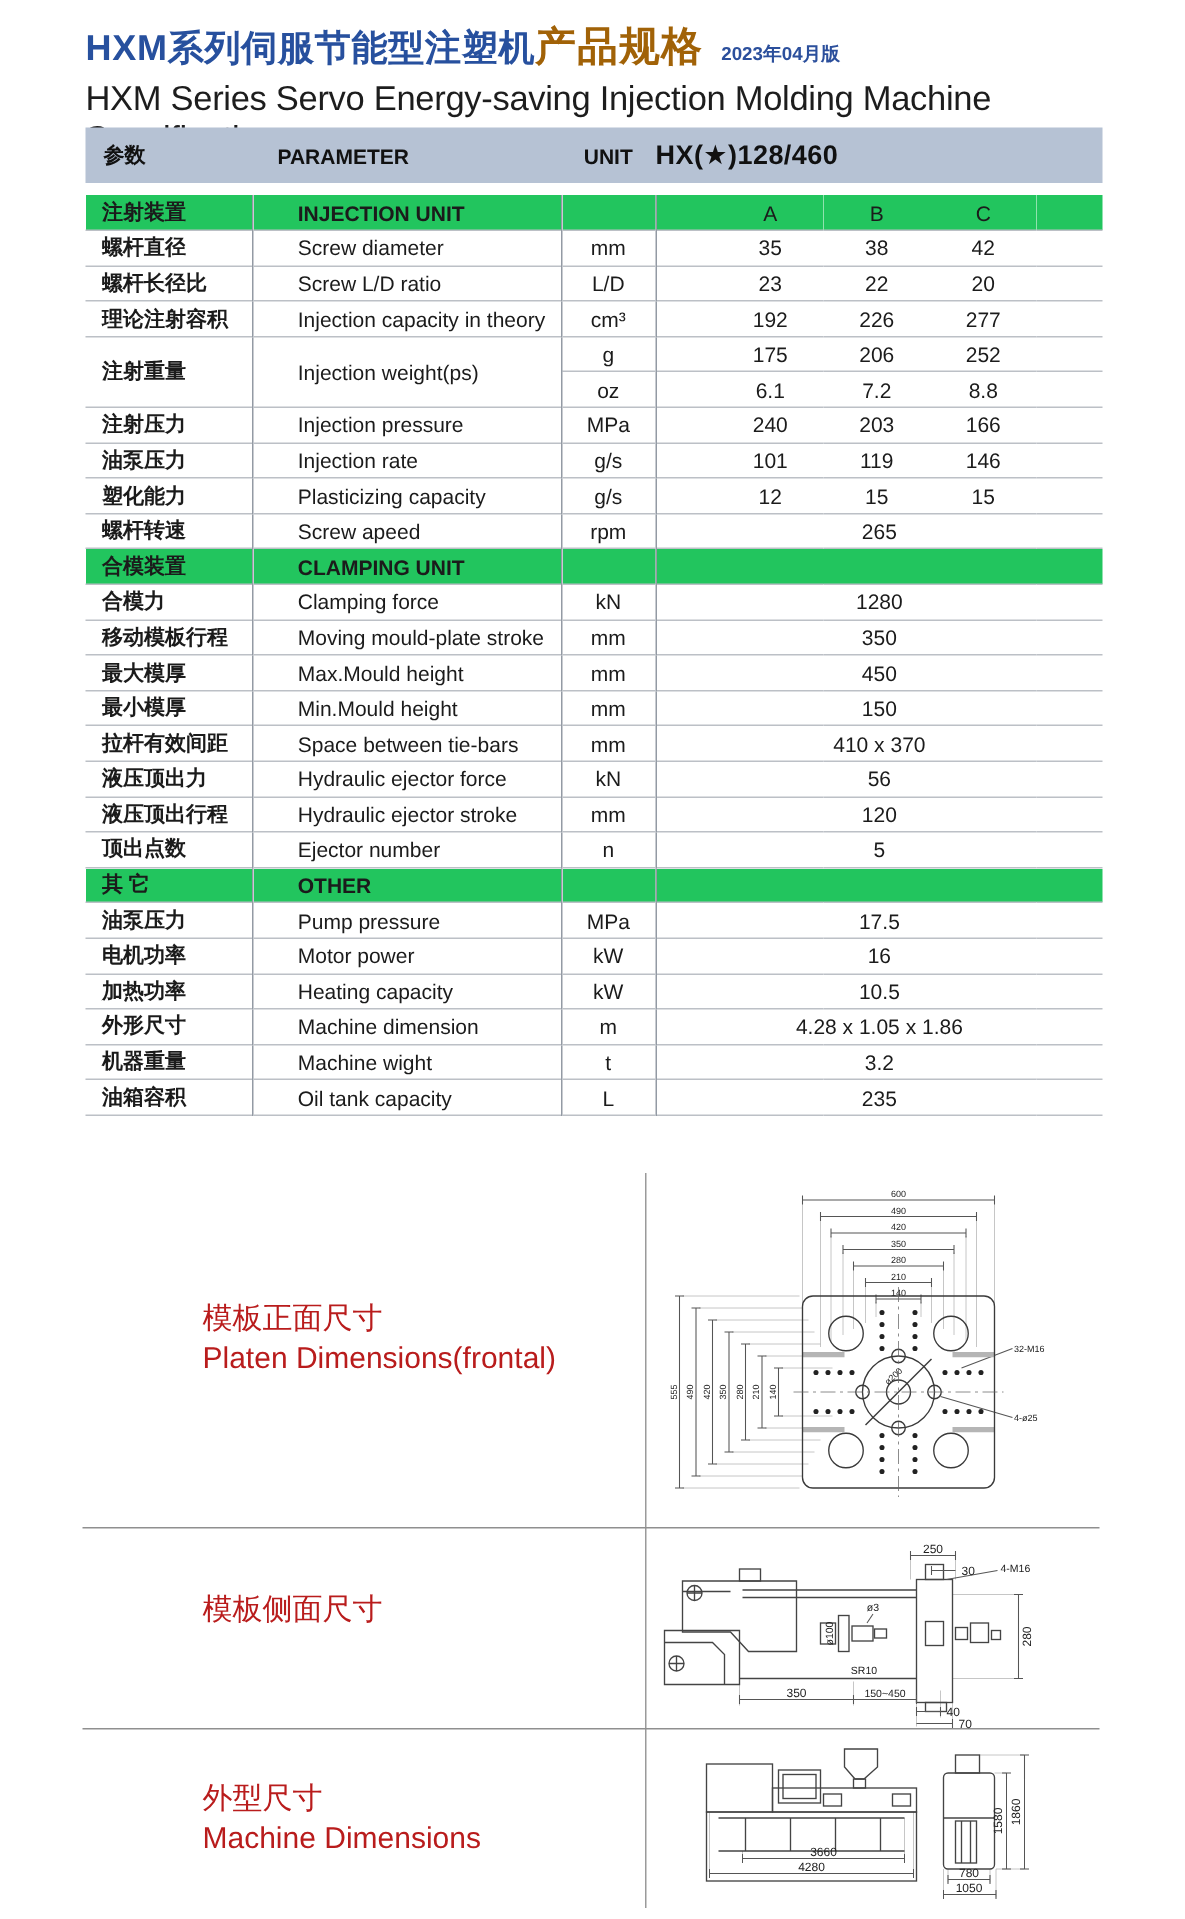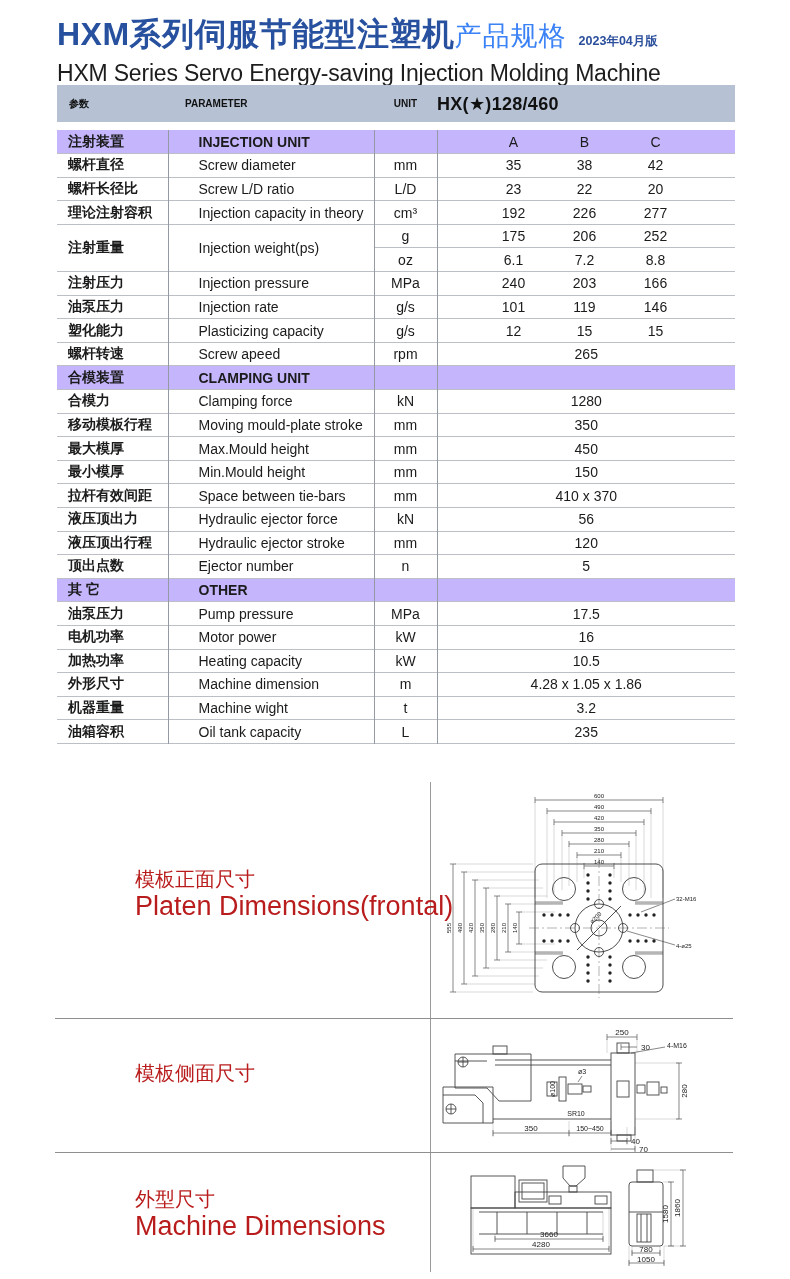--- a/index.html
+++ b/index.html
@@ -4,56 +4,56 @@
 <style>
   * { margin:0; padding:0; box-sizing:border-box; }
   html,body { background:#fff; }
   body {
     width:790px; height:1279px; position:relative; overflow:hidden;
     font-family:"Liberation Sans","DejaVu Sans",sans-serif; color:#1b1b1b;
   }
   
   .title-block { position:absolute; left:57px; top:13px; }
   .title-line { display:flex; align-items:baseline; white-space:nowrap; }
-  .title-zh-main { font-size:32px; font-weight:bold; color:#27509e; letter-spacing:.5px; }
-  .title-zh-suffix { font-size:27px; font-weight:400; color:#3b82f6; letter-spacing:1px; }
+  .title-zh-main { font-size:24px; font-weight:bold; color:#27509e; letter-spacing:.5px; }
+  .title-zh-suffix { font-size:27px; font-weight:700; color:#a16207; letter-spacing:1px; }
   .edition { font-size:12.5px; font-weight:bold; color:#2b4f9c; margin-left:12px; }
   .title-en { font-size:23px; color:#1d1d1d; margin-top:3px; letter-spacing:-0.2px; }
 
   
   .thead { position:absolute; left:57px; top:85px; width:678px; height:37px;
            background:#b6c2d4; display:flex; align-items:center; }
-  .th { font-weight:bold; font-size:10px; color:#111; }
+  .th { font-weight:bold; font-size:14px; color:#111; }
   .th1 { width:111px; padding-left:12px; }
   .th2 { width:206px; padding-left:17px; }
   .th3 { width:63px; text-align:center; }
   .th4 { flex:1; text-align:left; font-size:18px; letter-spacing:.3px; }
 
   
   #spec-table { position:absolute; left:57px; top:130px; width:678px;
                 border-collapse:collapse; table-layout:fixed; font-size:14px;
                 border-bottom:1px solid #bcc0c6; }
   #spec-table td { height:23.6px; padding:0; border-top:1px solid #bcc0c6;
                    vertical-align:middle; white-space:nowrap; overflow:hidden; }
   #spec-table tr:first-child td { border-top:none; }
   #spec-table td.c1 { padding-left:11px; font-weight:bold; border-right:1px solid #939aa4; }
   #spec-table td.c2 { padding-left:30px; border-right:1px solid #939aa4;margin-left:28px; }
   #spec-table td.c3 { text-align:center; border-right:1px solid #939aa4;margin-left:12px; }
   #spec-table td.cv { text-align:center; }
   #spec-table td.sp { }
-  #spec-table tr.sec td { background:#c4b5fd; }
+  #spec-table tr.sec td { background:#22c55e; }
   #spec-table tr.sec td.c1, #spec-table tr.sec td.c2 { font-weight:bold; }
 
   
   .vline { position:absolute; left:430px; top:782px; width:1px; height:490px; background:#9a9a9a; }
   .hline { position:absolute; left:55px; width:678px; height:1px; background:#8f8f8f; }
   .hline1 { top:1018px; } .hline2 { top:1152px; }
   .diag-label { position:absolute; left:135px; line-height:27px; color:#b91c1c; }
   .diag-label .zh { font-size:20px; }
-  .diag-label .en { font-size:27px; }
+  .diag-label .en { font-size:20px; }
   .lab-frontal { top:866px; } .lab-flank { top:1060px; } .lab-machine { top:1186px; }
   svg { position:absolute; overflow:visible; }
   .svg-frontal { left:435px; top:782px; }
   .svg-flank   { left:435px; top:1027px; }
   .svg-machine { left:435px; top:1156px; }
   svg text { font-family:"Liberation Sans","DejaVu Sans",sans-serif; fill:#222; }
   .d6 { font-size:6px; } .d7 { font-size:7px; } .d8 { font-size:8px; }
 </style>
 </head>
 <body>

